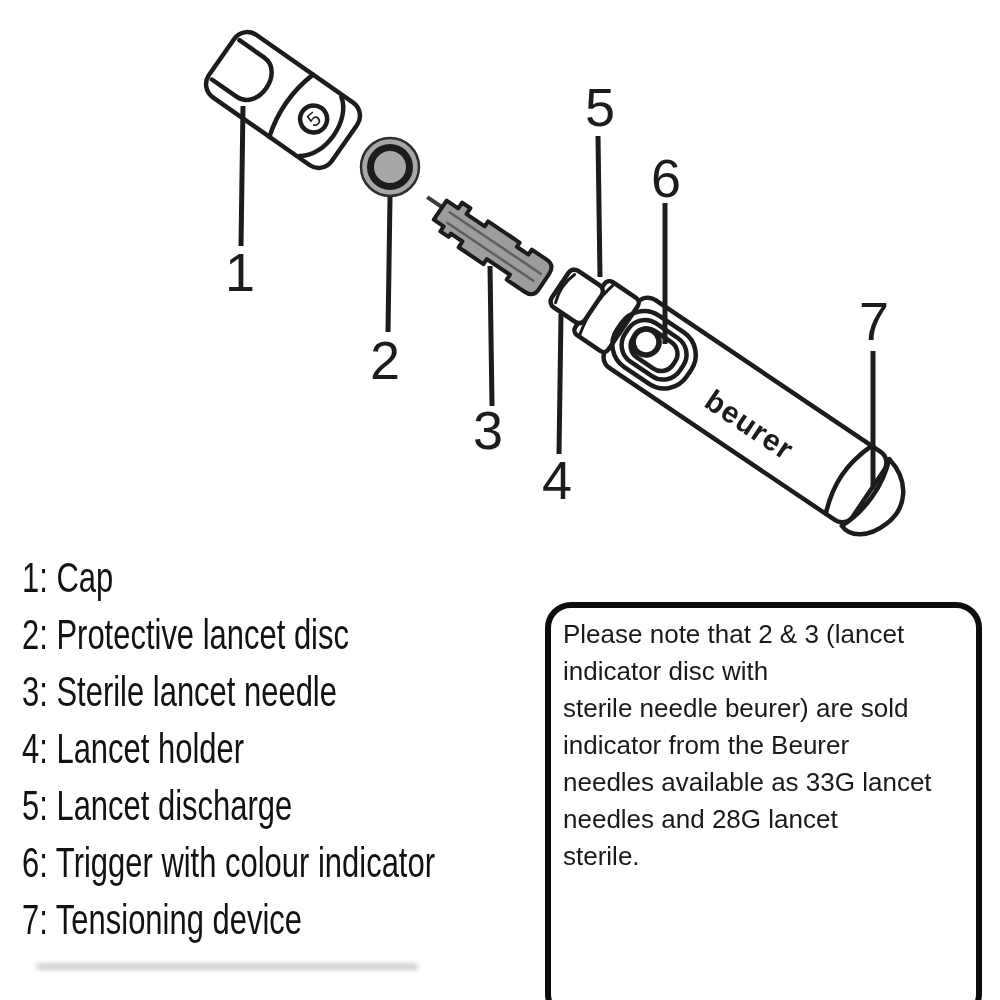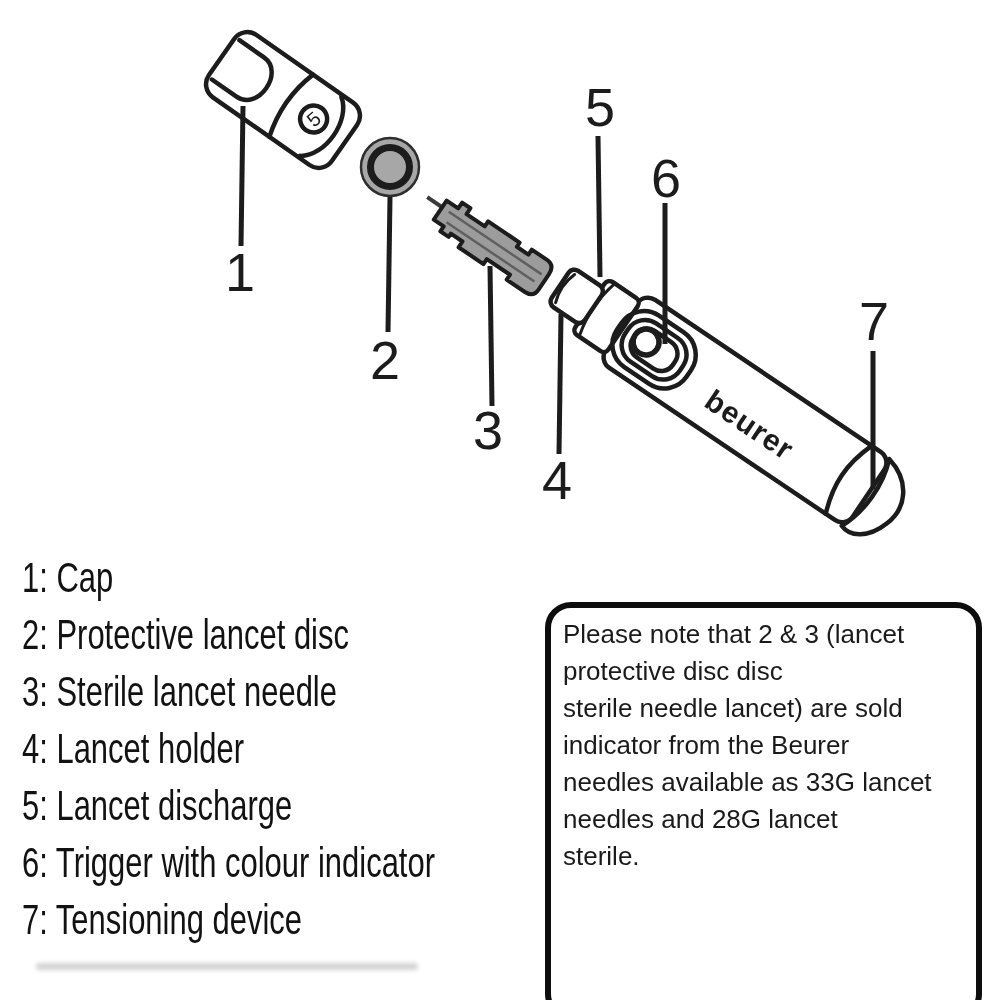--- a/index.html
+++ b/index.html
@@ -110,22 +110,22 @@
     <div class="legend-item">2: Protective lancet disc</div>
     <div class="legend-item">3: Sterile lancet needle</div>
     <div class="legend-item">4: Lancet holder</div>
     <div class="legend-item">5: Lancet discharge</div>
     <div class="legend-item">6: Trigger with colour indicator</div>
     <div class="legend-item">7: Tensioning device</div>
   </div>
 
   <div class="note-box">
     <div class="note-line">Please note that 2 &amp; 3 (lancet</div>
-    <div class="note-line">protective disc disc</div>
-    <div class="note-line">sterile needle lancet) are sold</div>
+    <div class="note-line">indicator disc with</div>
+    <div class="note-line">sterile needle beurer) are sold</div>
     <div class="note-line">indicator from the Beurer</div>
     <div class="note-line">needles available as 33G lancet</div>
     <div class="note-line">needles and 28G lancet</div>
     <div class="note-line">sterile.</div>
   </div>
 
   <div class="smudge"></div>
 
 </div>
 

